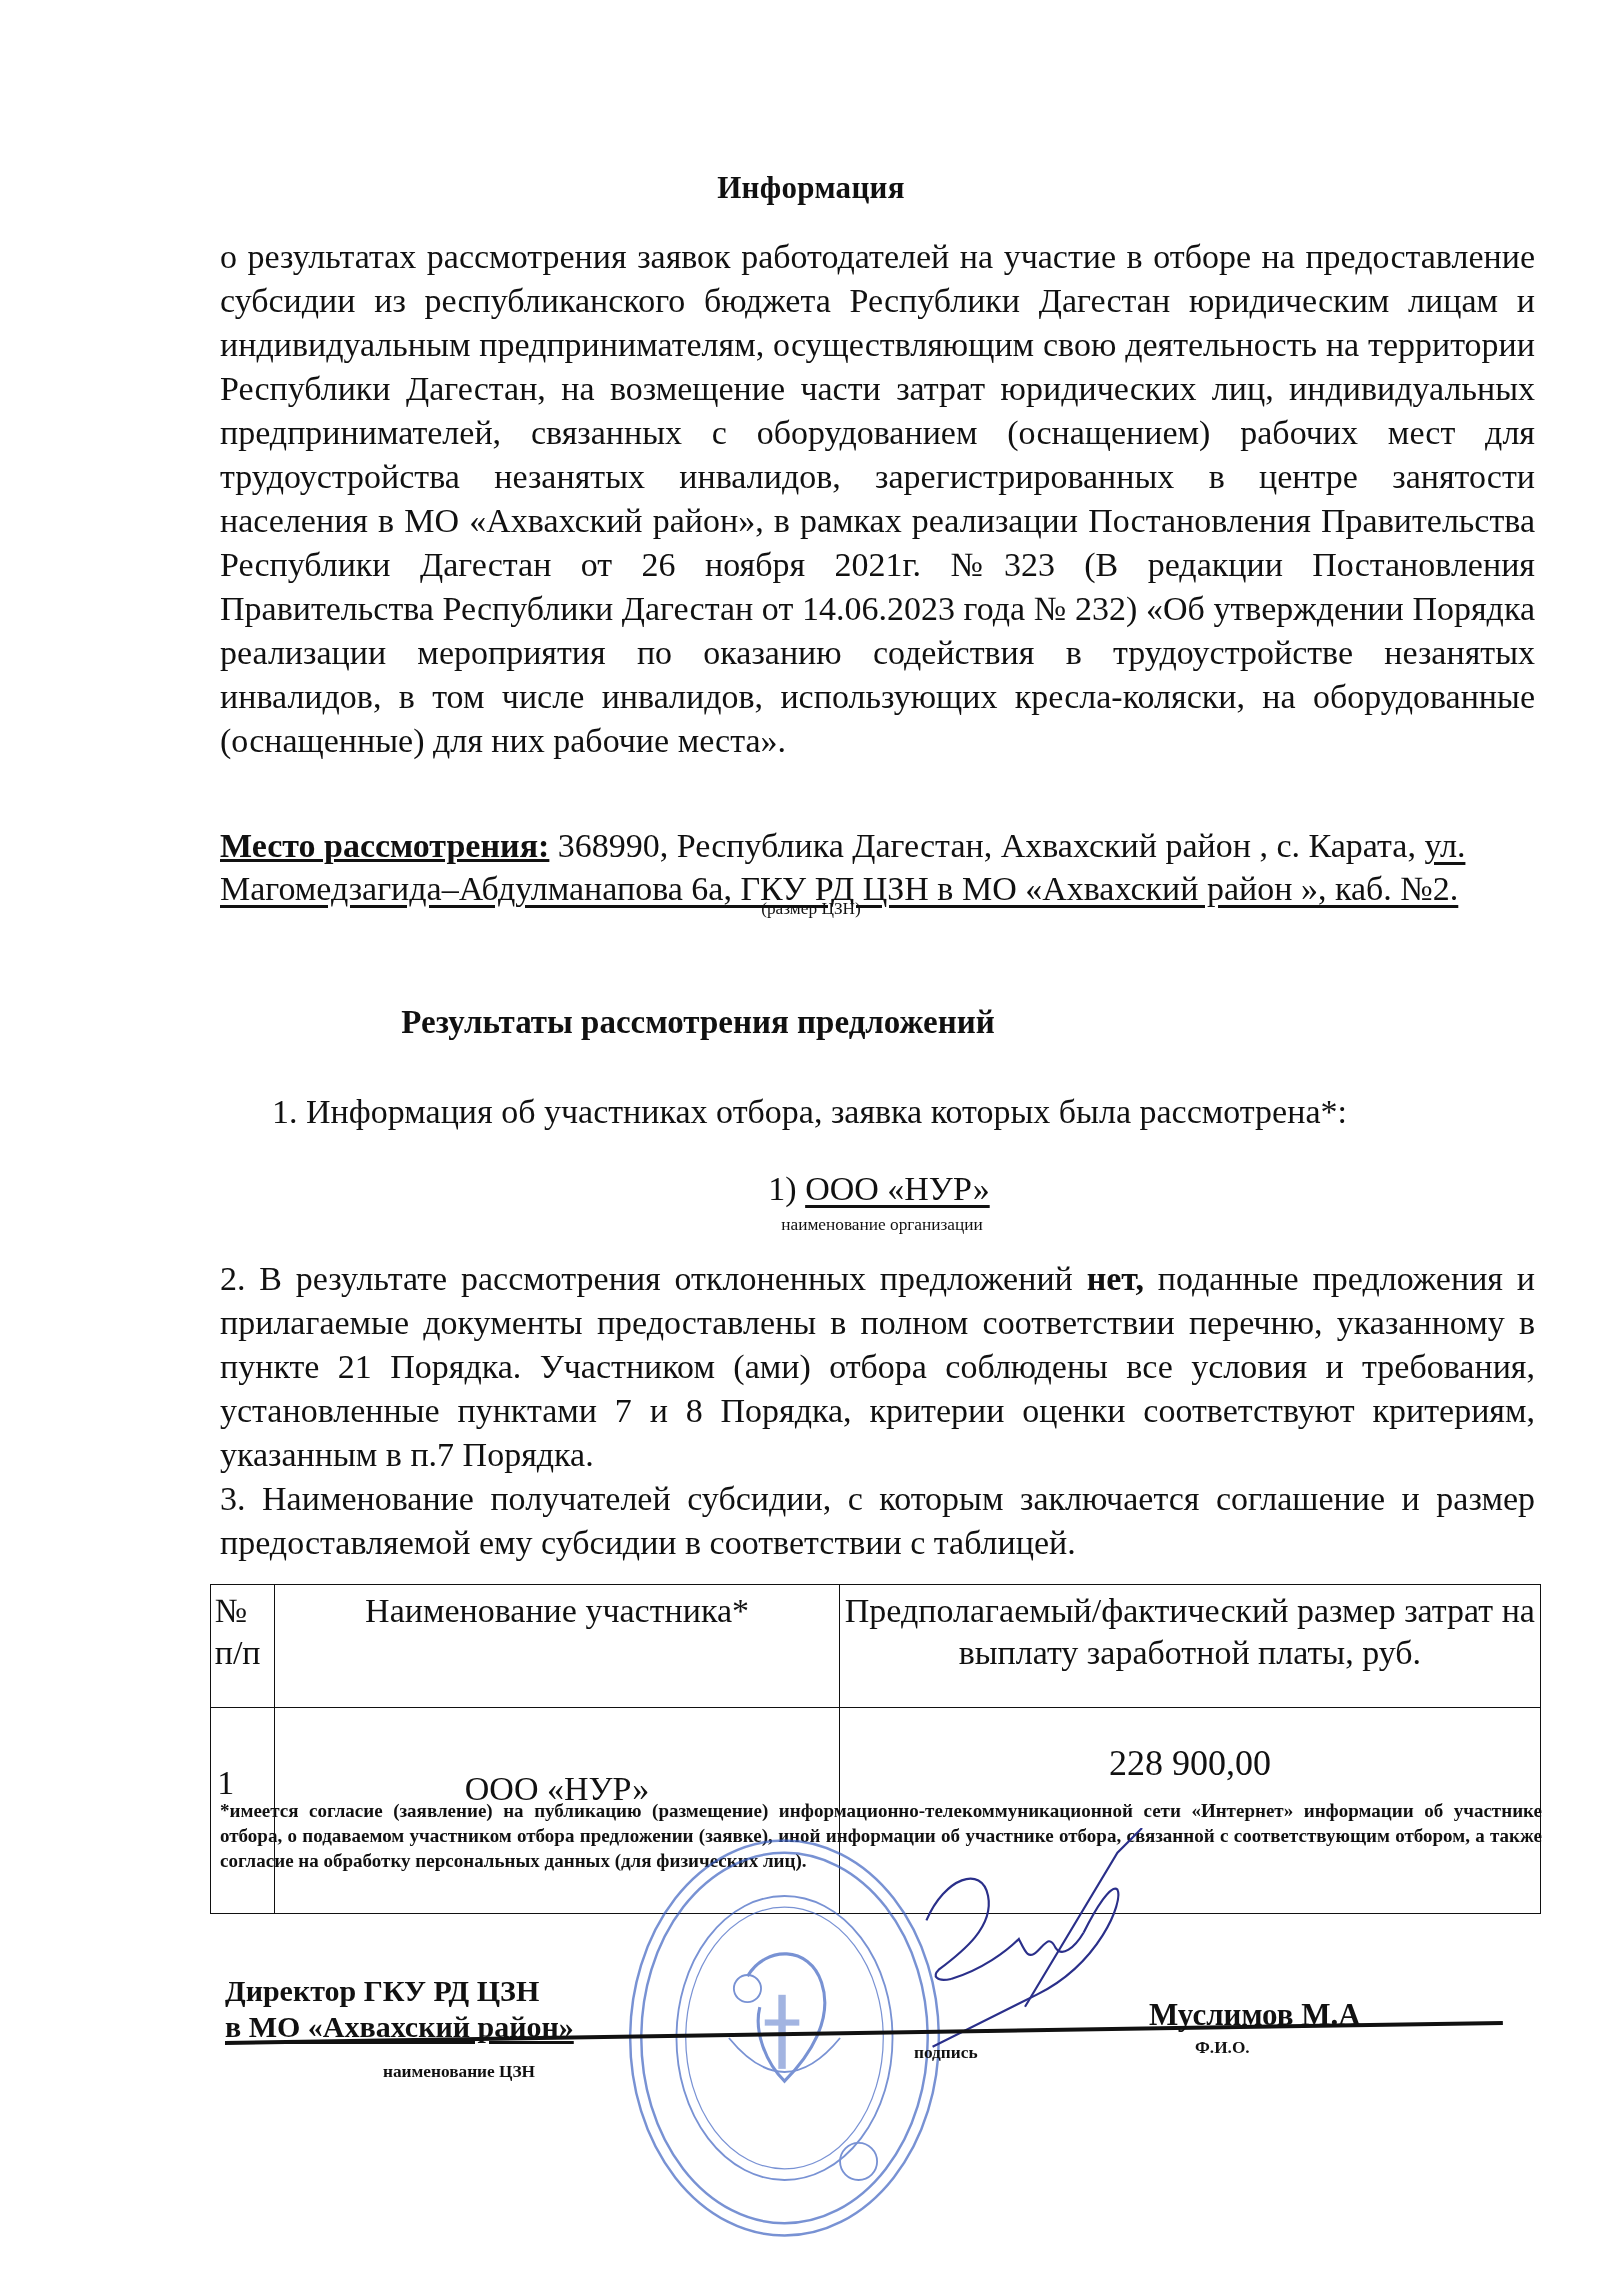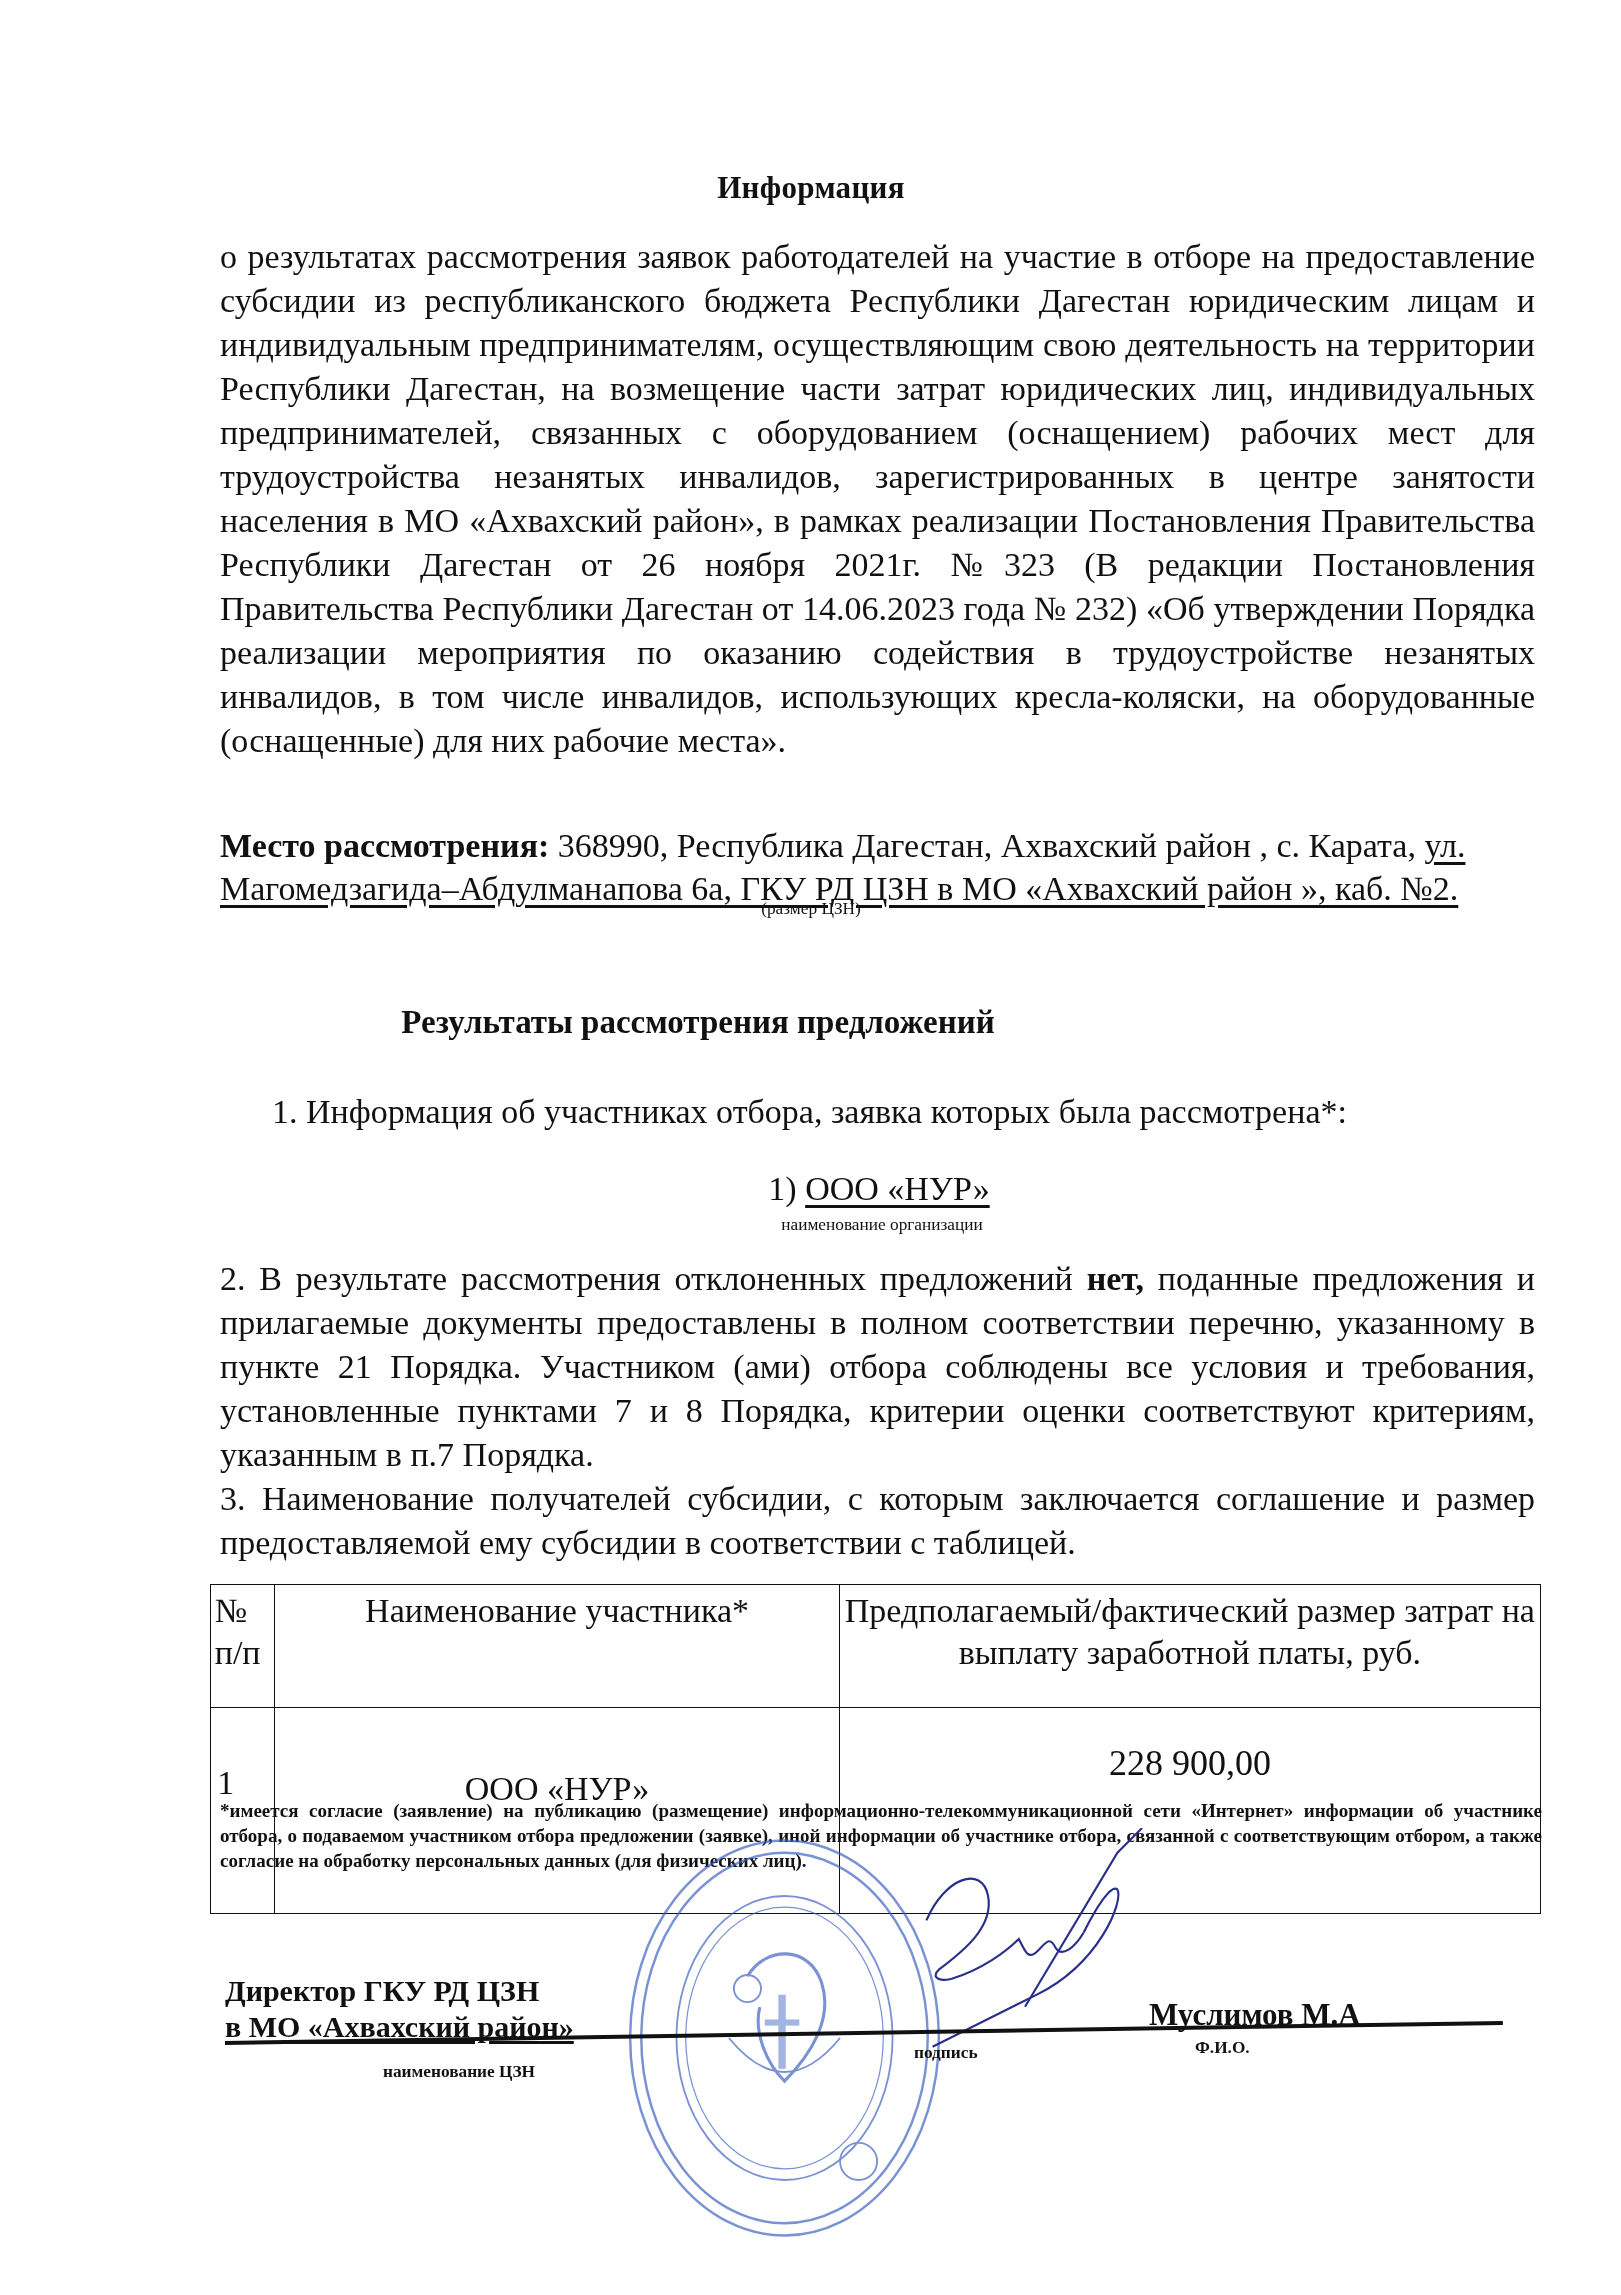--- a/index.html
+++ b/index.html
@@ -14,21 +14,21 @@
     }
     .intro {
       position: absolute; left: 220px; top: 235px; width: 1315px;
       font-size: 34px; line-height: 44px; text-align: justify;
       text-align-last: left;
     }
     .place {
       position: absolute; left: 220px; top: 824px; width: 1315px;
       font-size: 34px; line-height: 43px;
     }
-    .place b { font-weight: bold; }
+    .place b { font-weight: bold; text-decoration: underline; }
     .place .u { text-decoration: underline; text-decoration-thickness: 2.5px; text-underline-offset: 5px; }
     .addr-caption {
       position: absolute; top: 899px; left: 0; width: 1622px; text-align: center;
       font-size: 17.3px;
     }
     .datetime {
       position: absolute; left: 278px; top: 925px; width: 1297px;
       font-size: 34px; line-height: 43px;
     }
     .datetime .small { font-size: 20px; }

